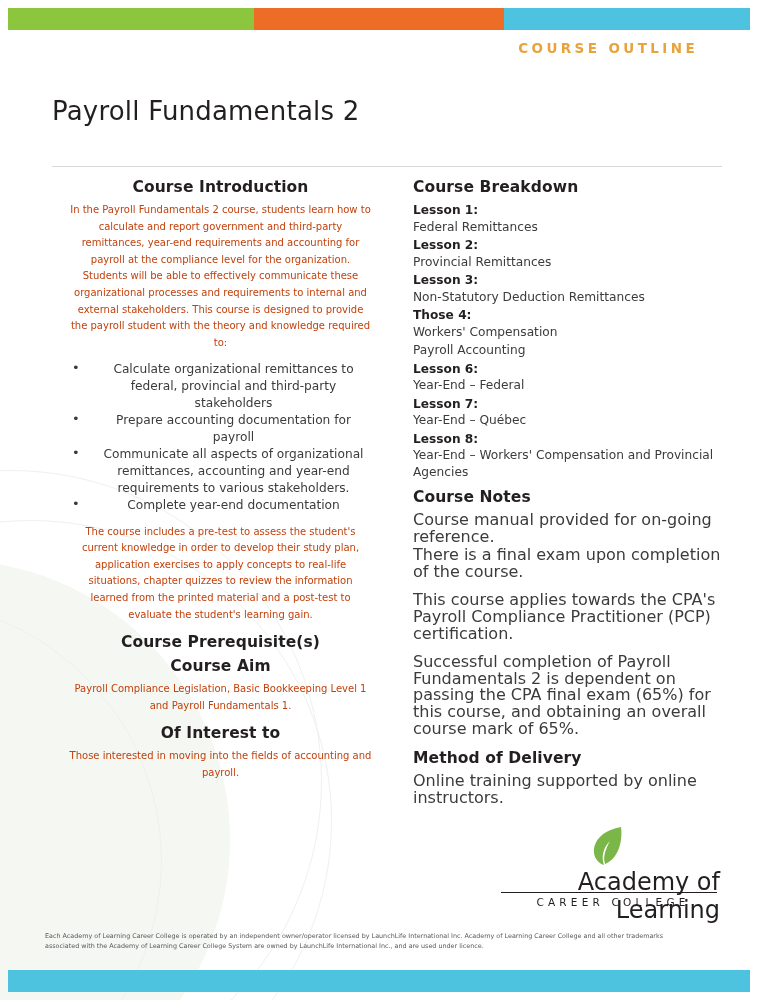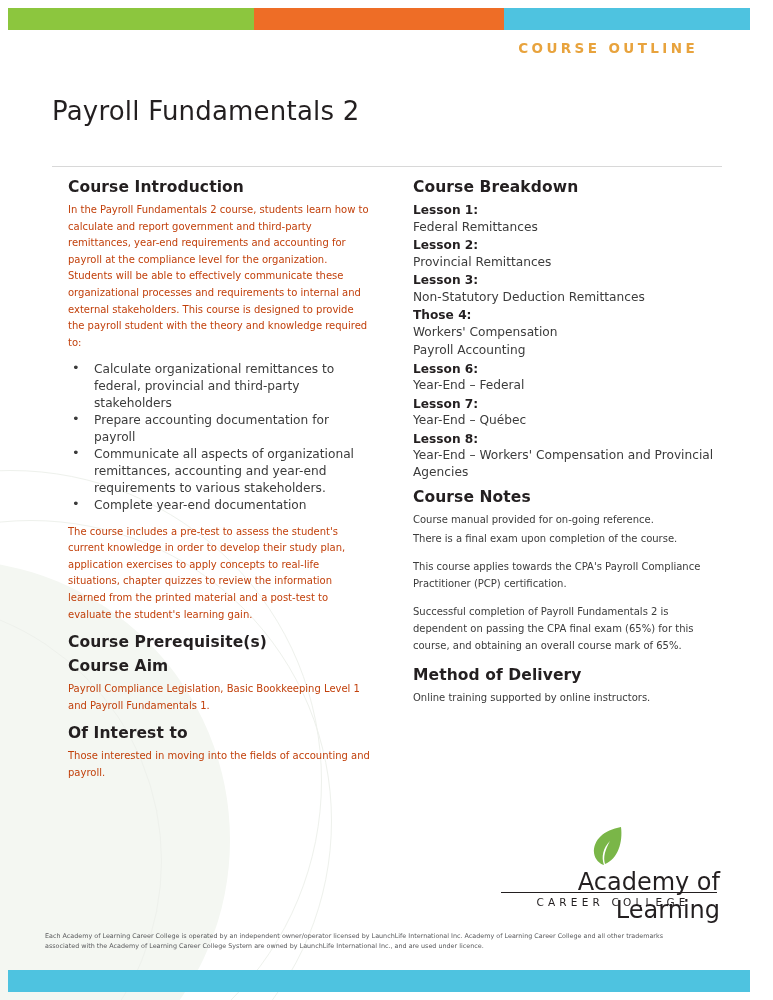--- a/index.html
+++ b/index.html
@@ -92,21 +92,21 @@
   }
 
   .columns {
     position: absolute;
     top: 178px;
     left: 68px;
     width: 660px;
     display: flex;
     gap: 40px;
   }
-  .col-left { width: 305px; }
+  .col-left { width: 305px; text-align: center; }
   .col-right { width: 312px; }
 
   h2.sec {
     font-size: 15.5px;
     font-weight: bold;
     color: #231f20;
     margin: 0 0 6px 0;
     letter-spacing: 0.1px;
   }
 
@@ -147,21 +147,21 @@
     line-height: 16.5px;
   }
   .lesson-title {
     font-size: 12.2px;
     color: #3b3b3b;
     line-height: 16.5px;
     margin-bottom: 1px;
   }
 
   .note-p {
-    font-size: 10px;
+    font-size: 16px;
     line-height: 16.6px;
     color: #3b3b3b;
     margin: 0 0 12px 0;
   }
   .note-p.tight { margin-bottom: 2px; }
 
   
   .logo {
     position: absolute;
     left: 498px;

